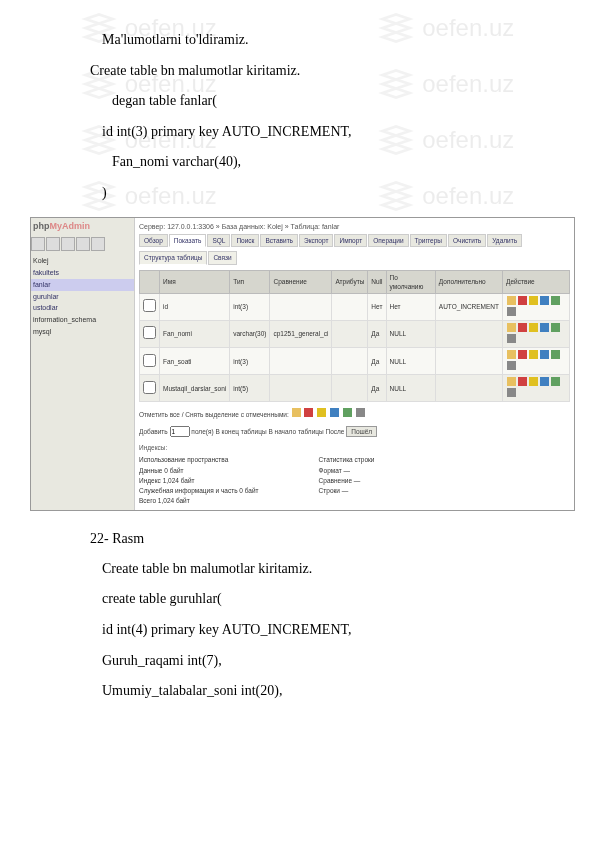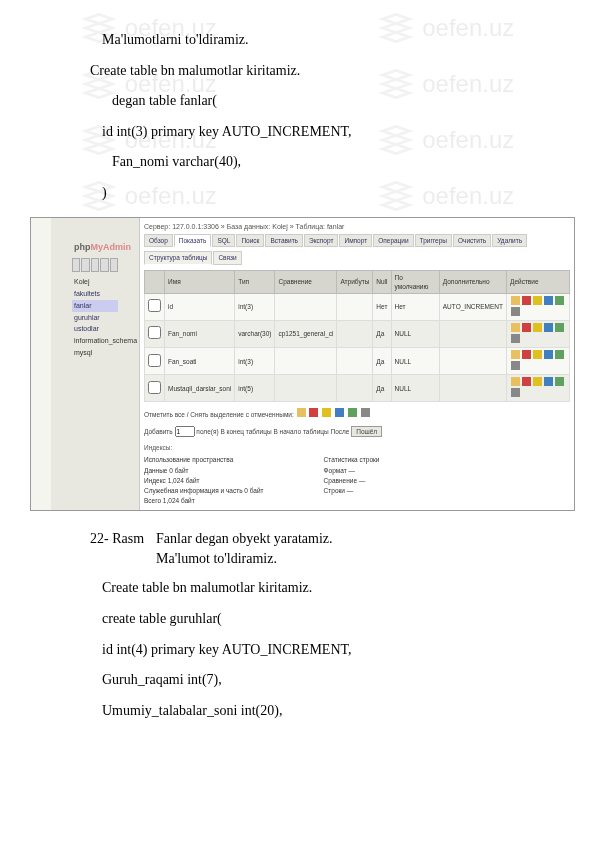--- a/index.html
+++ b/index.html
@@ -8,21 +8,21 @@
 .wm-row { display:flex; justify-content:space-around; padding:10px 0; }
 .wm-item { display:flex; align-items:center; gap:8px; color:#888; font-family:Arial,sans-serif; font-size:24px; font-weight:300; }
 .wm-logo { width:36px; height:36px; }
 .wm-logo svg { width:100%; height:100%; }
 .content { position:relative; z-index:1; padding:30px 70px 20px 90px; font-size:14px; color:#000; line-height:1.4; }
 .para { margin-bottom:11px; }
 .indent1 { padding-left:12px; }
 .indent2 { padding-left:22px; }
 .screenshot { margin:14px -50px 18px -60px; border:1px solid #999; background:#f5f5f0; font-family:Tahoma,Arial,sans-serif; font-size:7px; color:#333; }
 .ss-top { display:flex; }
-.ss-left { width:89px; background:#e8e8e0; border-right:1px solid #ccc; padding:21px;margin-left:20px; }
+.ss-left { width:104px; background:#e8e8e0; border-right:1px solid #ccc; padding:0; }
 .ss-logo { font-weight:bold; font-size:9px; color:#666; padding:2px; }
 .ss-logo .b { color:#d88; }
 .ss-btns { display:flex; gap:1px; margin:3px 0; }
 .ss-btn { width:14px; height:14px; background:#ddd; border:1px solid #aaa; }
 .ss-dbtree { margin-top:4px; }
 .ss-dbtree div { padding:1px 2px; }
 .ss-tree-item { padding-left:12px; color:#336; }
 .ss-tree-sel { background:#cce; }
 .ss-right { flex:1; padding:4px; background:#fff; }
 .ss-srv { font-size:7px; color:#555; margin-bottom:3px; }
@@ -42,21 +42,21 @@
 .ico-idx { background:#60a060; }
 .ico-uniq { background:#4080c0; }
 .ico-full { background:#888; }
 .ss-footer { margin-top:6px; font-size:6.5px; color:#444; }
 .ss-footer input[type=text] { width:20px; font-size:6.5px; }
 .ss-footer .btn { display:inline-block; padding:0 4px; border:1px solid #999; background:#e8e8e0; font-size:6.5px; }
 .ss-info { margin-top:6px; font-size:6.5px; }
 .ss-info-h { color:#555; margin-bottom:3px; }
 .ss-info-cols { display:flex; gap:60px; }
 .ss-info-col div { padding:0.5px 0; }
-.caption { display:flex; gap:12px; margin:6px 0 10px 0; font-size:14px; }
+.caption { display:flex; gap:3px; margin:6px 0 10px 0; font-size:14px; }
 .caption-label { white-space:nowrap; }
 .caption-text { }
 </style>
 </head>
 <body>
 
 <div class="watermark">
   <div class="wm-row">
       <div class="wm-item">
         <span class="wm-logo"><svg viewBox="0 0 40 40">
@@ -380,24 +380,20 @@
                 </div>
             </div>
           </div>
         </div>
       </div>
     </div>
   </div>
 
   <div class="caption">
     <div class="caption-label">22-  Rasm</div>
-    <div class="caption-text">
-      <div>Fanlar degan obyekt yaratamiz.</div>
-      <div>Ma'lumot to'ldiramiz.</div>
-    </div>
   </div>
 
   <div class="para indent1">Create table bn malumotlar kiritamiz.</div>
   <div class="para indent1">create table guruhlar(</div>
   <div class="para indent1">id int(4) primary key AUTO_INCREMENT,</div>
   <div class="para indent1">Guruh_raqami int(7),</div>
   <div class="para indent1">Umumiy_talabalar_soni int(20),</div>
 </div>
 
 </body></html>

